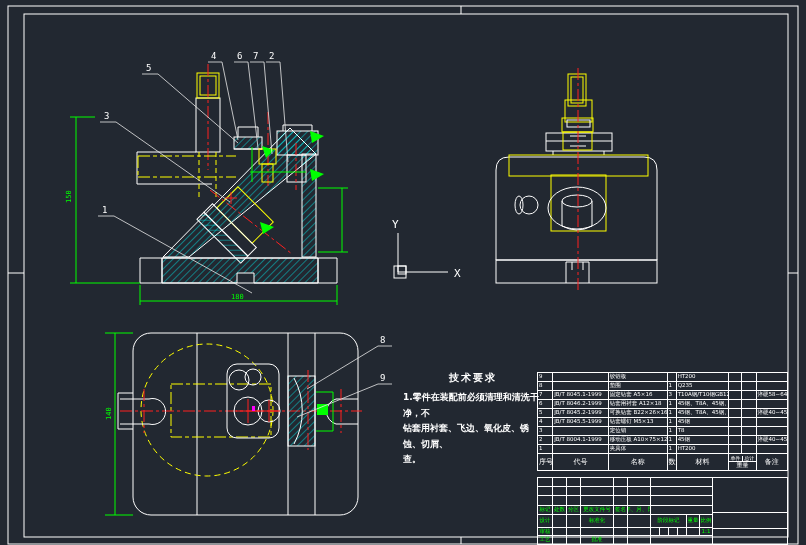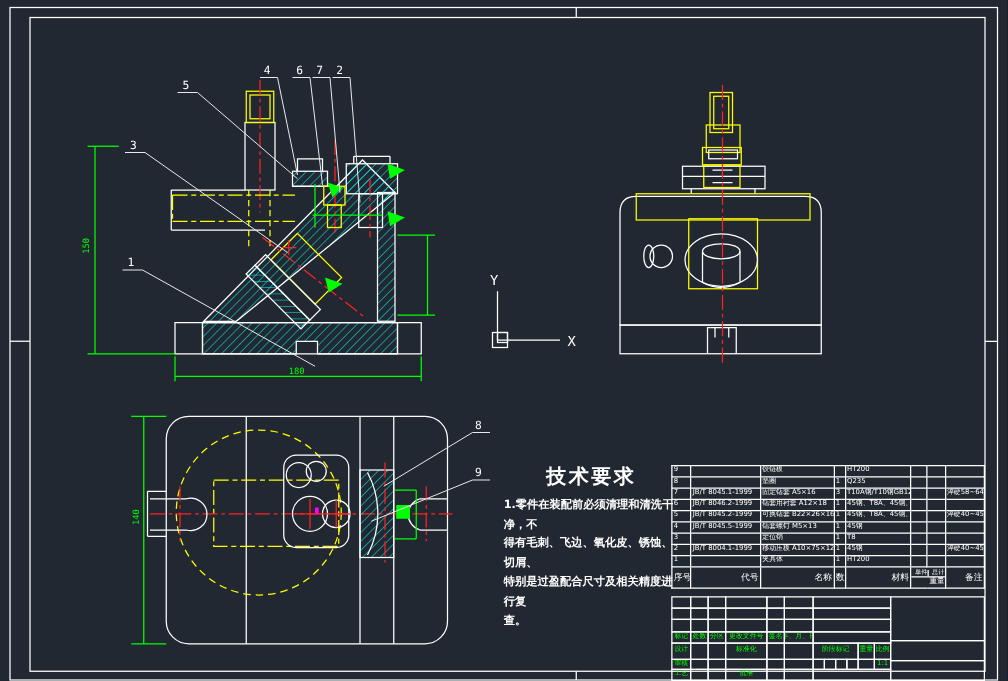--- a/index.html
+++ b/index.html
@@ -15,28 +15,28 @@
   .ydash{fill:none;stroke:#ffff00;stroke-width:1;stroke-dasharray:6 4;}
   .rc{fill:none;stroke:#ff2020;stroke-width:1;stroke-dasharray:12 3 3 3;}
   .r{fill:none;stroke:#ff2020;stroke-width:1;}
   .g{fill:none;stroke:#00ff00;stroke-width:1;}
   .hatchC{fill:url(#hp);stroke:#ffffff;stroke-width:1;}
   .tw{fill:#ffffff;font-size:9px;font-family:"DejaVu Sans Mono",monospace;}
   .tg{fill:#00ff00;font-size:7px;font-family:"DejaVu Sans Mono",monospace;}
   .tucs{fill:#ffffff;font-size:11px;font-family:"DejaVu Sans Mono",monospace;}
   
   .techreq{position:absolute;left:403px;top:371px;width:140px;color:#fff;}
-  .techreq .tr-title{text-align:center;font-size:16px;font-weight:bold;letter-spacing:2px;}
+  .techreq .tr-title{text-align:center;font-size:10px;font-weight:bold;letter-spacing:2px;}
   .techreq .tr-body{margin-top:5px;font-size:9px;font-weight:bold;line-height:15.5px;}
   
   table.bom{position:absolute;left:537px;top:372px;width:251px;border-collapse:collapse;
             table-layout:fixed;color:#fff;}
   table.bom td,table.bom th{border:1px solid #fff;padding:0 1px;overflow:hidden;
     white-space:nowrap;font-weight:normal;font-size:5.5px;line-height:1;height:8px;}
-  table.bom th{font-size:7px;text-align:right;}
+  table.bom th{font-size:7px;text-align:center;}
   
   .tb{position:absolute;left:537px;top:477px;width:251px;height:68px;}
   .tb .c{position:absolute;border:1px solid #fff;box-sizing:border-box;overflow:hidden;
          color:#00ff00;font-size:5.5px;line-height:1;display:flex;align-items:center;
          justify-content:center;white-space:nowrap;}
 </style>
 </head>
 <body>
 
 <div class="sheet">
@@ -207,22 +207,21 @@
       <path class="wl" d="M297,417 L378,384 H392"></path>
       <text class="tw" x="380" y="381">9</text>
     </g>
   </g>
 </svg>
 
 <div class="techreq">
   <div class="tr-title">技术要求</div>
   <div class="tr-body">
     <div>1.零件在装配前必须清理和清洗干净，不</div>
-    <div>得有毛刺、飞边、氧化皮、锈蚀、切屑、</div>
-    <div>特别是过盈配合尺寸及相关精度进行复</div>
+    <div>钻套用衬套、飞边、氧化皮、锈蚀、切屑、</div>
     <div>查。</div>
   </div>
 </div>
 
 <table class="bom">
   <colgroup>
     <col style="width:15px">
         <col style="width:55px">
         <col style="width:58px">
         <col style="width:9px">

